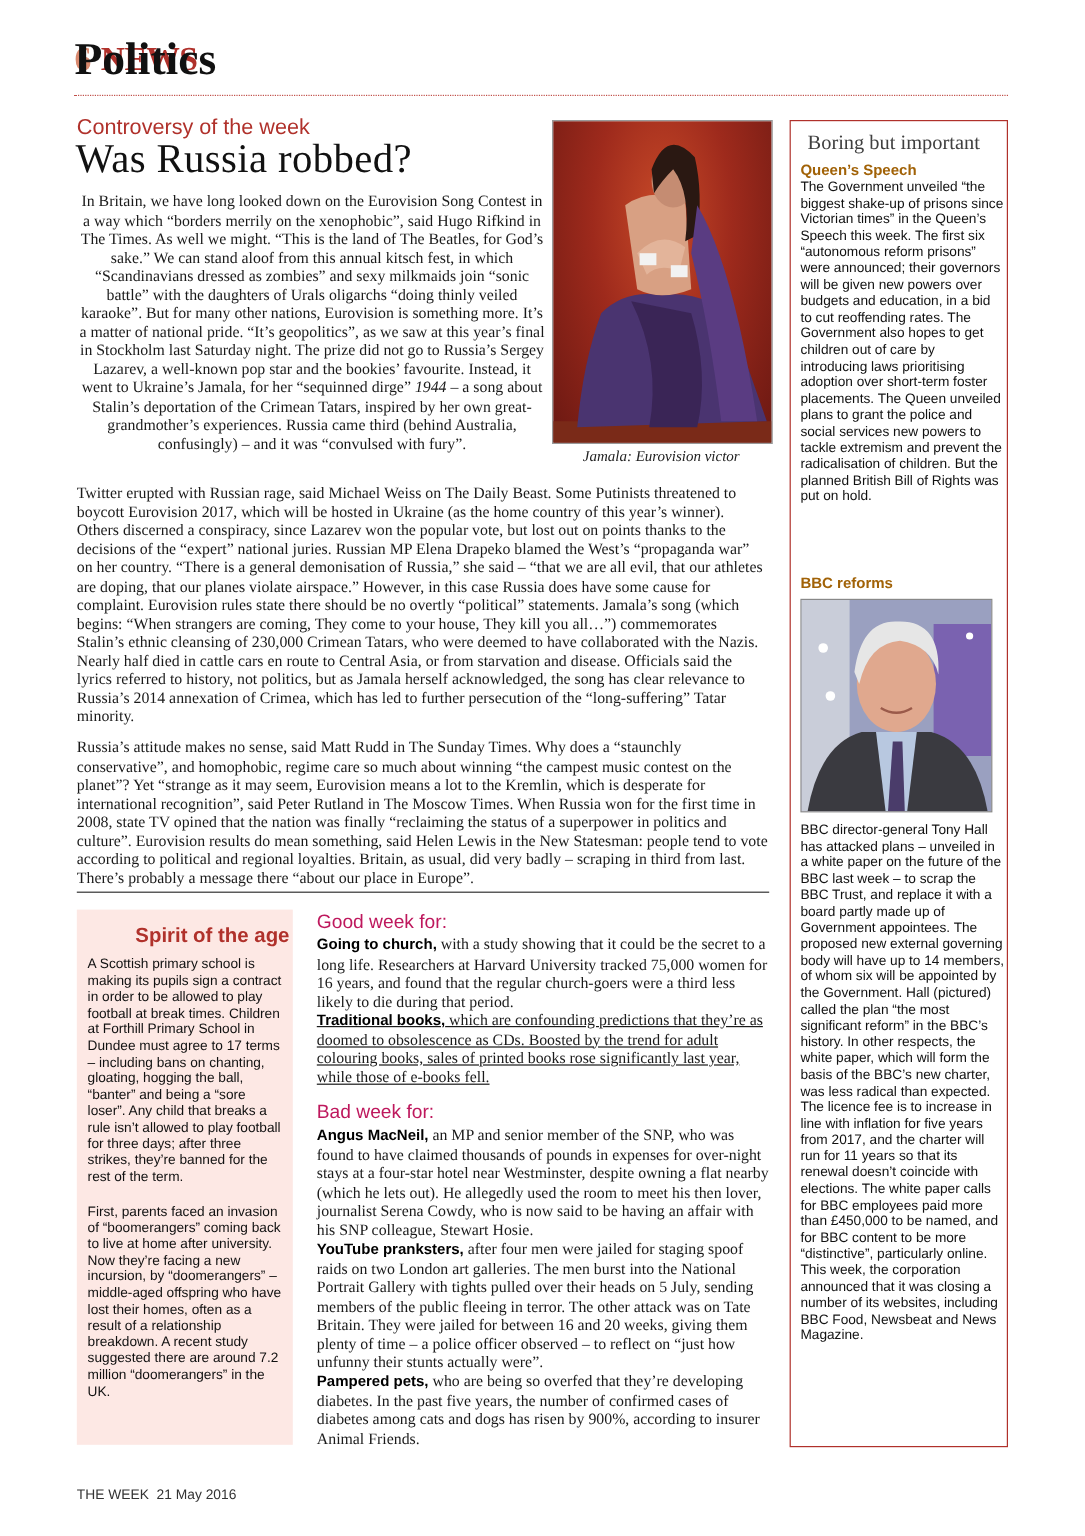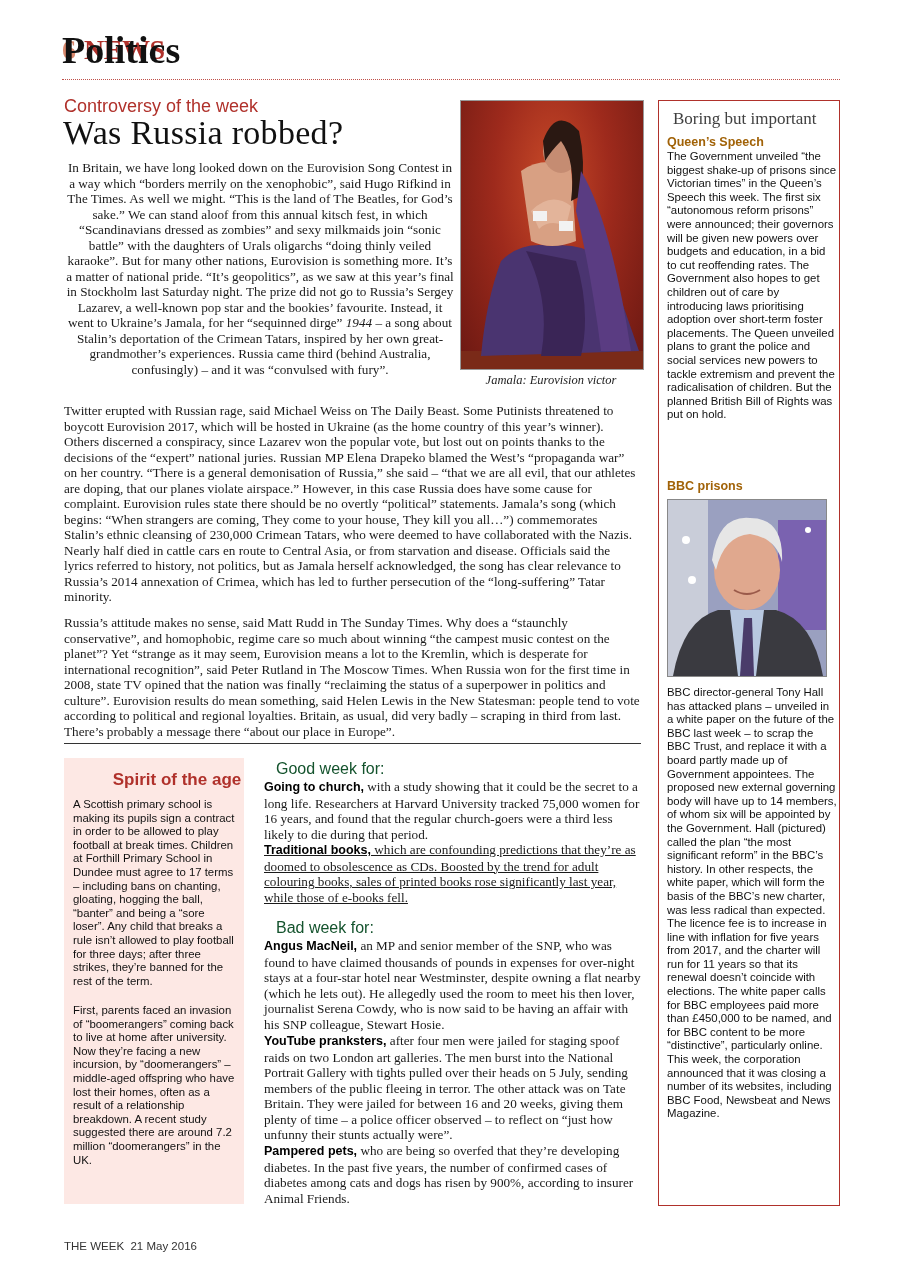--- a/index.html
+++ b/index.html
@@ -34,21 +34,21 @@
   .boring-text { position: absolute; left: 8px; width: 170px; font-family: "Liberation Sans", sans-serif; font-size: 11.4px; line-height: 13.6px; color: #111; }
   .photo-hall { position: absolute; left: 8px; top: 398px; width: 158px; height: 176px; border: 1px solid #888; overflow: hidden;
     background: linear-gradient(135deg, #b9c4d9 0%, #8d8fb8 40%, #6a5aa0 70%, #2f2f40 100%); }
 
   
   .spirit-box { position: absolute; left: 64px; top: 758px; width: 180px; height: 446px; background: #fde8e4; }
   .spirit-title { position: absolute; left: 0; right: 0; top: 12px; text-align: center; font-family: "Liberation Sans", sans-serif; font-weight: bold; font-size: 17px; color: #b0312b; margin-left: 46px; }
   .spirit-text { position: absolute; left: 9px; width: 165px; font-family: "Liberation Sans", sans-serif; font-size: 11.4px; line-height: 13.6px; color: #111; }
 
   
-  .week-head { position: absolute; left: 276px; font-family: "Liberation Sans", sans-serif; font-size: 16px; color: #14532d; }
+  .week-head { position: absolute; left: 264px; font-family: "Liberation Sans", sans-serif; font-size: 16px; color: #be185d; }
   .week-item { position: absolute; left: 264px; width: 380px; font-family: "Liberation Serif", serif; font-size: 13.2px; line-height: 15.5px; color: #1a1a1a; }
   .week-item b { font-family: "Liberation Sans", sans-serif; font-weight: bold; font-size: 12.5px; color: #000; }
 
   .footer { position: absolute; left: 64px; top: 1240px; font-family: Liberation Sans, sans-serif; font-size: 11.5px; color: #333; }
 </style>
 </head>
 <body>
 
 <div class="page-header">
   <span class="section-num">6</span>
@@ -82,21 +82,21 @@
 <div class="photo-caption">Jamala: Eurovision victor</div>
 
 <div class="body-para p1">Twitter erupted with Russian rage, said Michael Weiss on The Daily Beast. Some Putinists threatened to boycott Eurovision 2017, which will be hosted in Ukraine (as the home country of this year’s winner). Others discerned a conspiracy, since Lazarev won the popular vote, but lost out on points thanks to the decisions of the “expert” national juries. Russian MP Elena Drapeko blamed the West’s “propaganda war” on her country. “There is a general demonisation of Russia,” she said – “that we are all evil, that our athletes are doping, that our planes violate airspace.” However, in this case Russia does have some cause for complaint. Eurovision rules state there should be no overtly “political” statements. Jamala’s song (which begins: “When strangers are coming, They come to your house, They kill you all…”) commemorates Stalin’s ethnic cleansing of 230,000 Crimean Tatars, who were deemed to have collaborated with the Nazis. Nearly half died in cattle cars en route to Central Asia, or from starvation and disease. Officials said the lyrics referred to history, not politics, but as Jamala herself acknowledged, the song has clear relevance to Russia’s 2014 annexation of Crimea, which has led to further persecution of the “long-suffering” Tatar minority.</div>
 <div class="body-para p2">Russia’s attitude makes no sense, said Matt Rudd in The Sunday Times. Why does a “staunchly conservative”, and homophobic, regime care so much about winning “the campest music contest on the planet”? Yet “strange as it may seem, Eurovision means a lot to the Kremlin, which is desperate for international recognition”, said Peter Rutland in The Moscow Times. When Russia won for the first time in 2008, state TV opined that the nation was finally “reclaiming the status of a superpower in politics and culture”. Eurovision results do mean something, said Helen Lewis in the New Statesman: people tend to vote according to political and regional loyalties. Britain, as usual, did very badly – scraping in third from last. There’s probably a message there “about our place in Europe”.</div>
 <div class="article-rule"></div>
 
 <div class="boring-box">
   <div class="boring-title">Boring but important</div>
   <div class="boring-sub" style="top:34px;">Queen’s Speech</div>
   <div class="boring-text" style="top:49px;">The Government unveiled “the biggest shake-up of prisons since Victorian times” in the Queen’s Speech this week. The first six “autonomous reform prisons” were announced; their governors will be given new powers over budgets and education, in a bid to cut reoffending rates. The Government also hopes to get children out of care by introducing laws prioritising adoption over short-term foster placements. The Queen unveiled plans to grant the police and social services new powers to tackle extremism and prevent the radicalisation of children. But the planned British Bill of Rights was put on hold.</div>
-  <div class="boring-sub" style="top:378px;">BBC prisons</div>
+  <div class="boring-sub" style="top:378px;">BBC reforms</div>
   <div class="photo-hall">
     <svg width="158" height="176" viewBox="0 0 158 176">
       <rect x="0" y="0" width="158" height="176" fill="#9aa0c0"></rect>
       <rect x="0" y="0" width="40" height="176" fill="#c9cdd9"></rect>
       <rect x="110" y="20" width="48" height="110" fill="#7a62b0"></rect>
       <circle cx="18" cy="40" r="4" fill="#fff"></circle>
       <circle cx="24" cy="80" r="4" fill="#fff"></circle>
       <circle cx="140" cy="30" r="3" fill="#fff"></circle>
 
       <path d="M5 176 Q15 120 50 110 L108 110 Q145 120 155 176 Z" fill="#3a3a40"></path>

